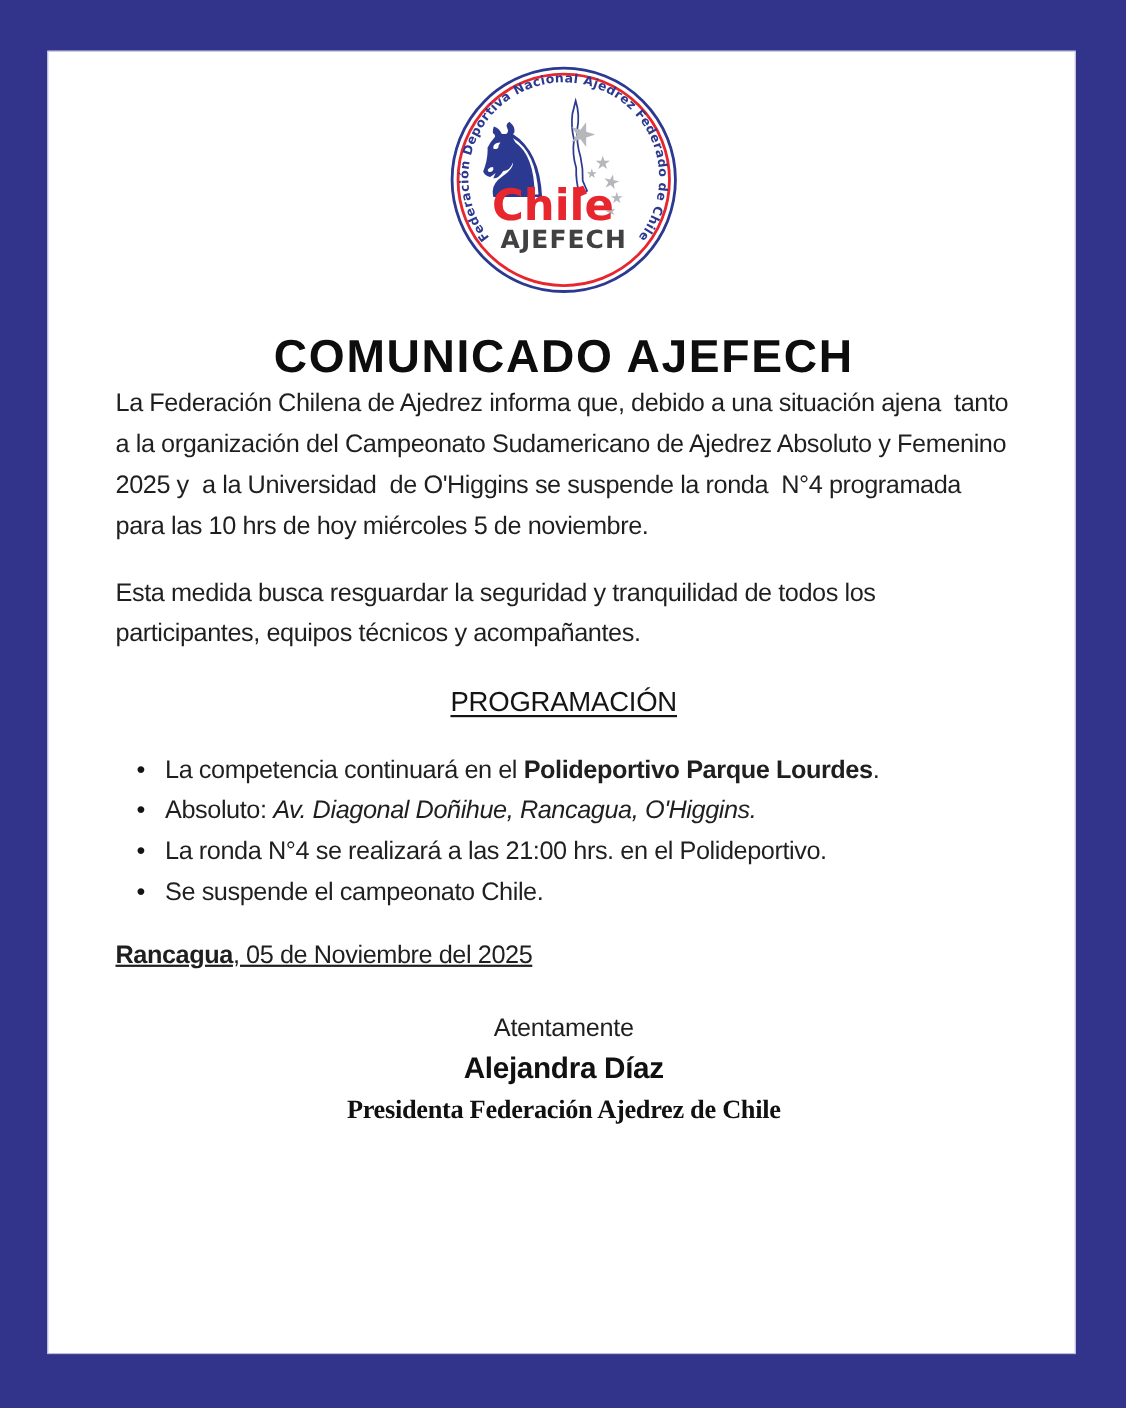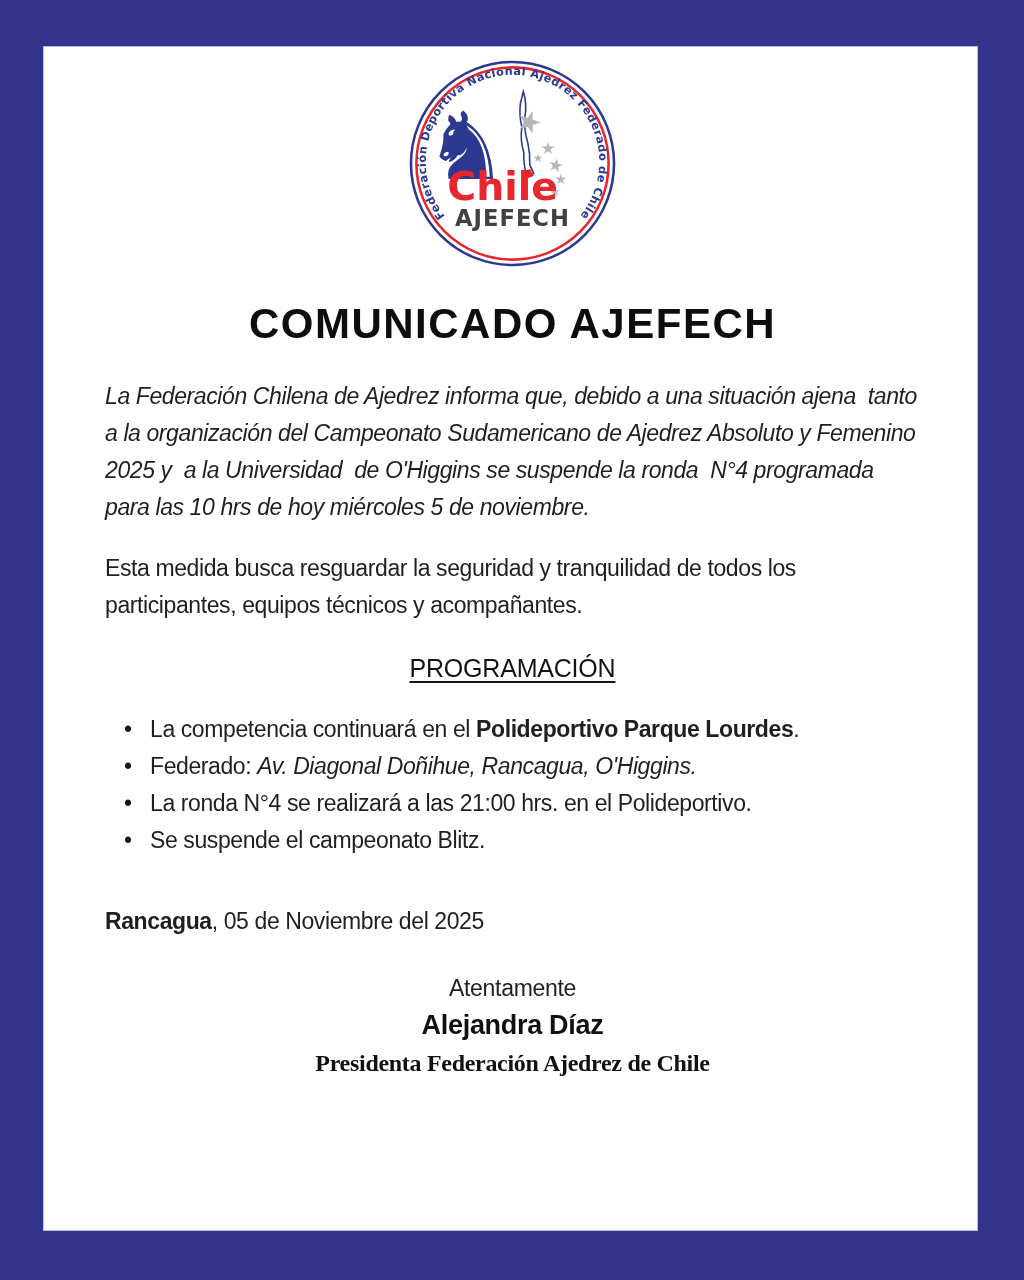--- a/index.html
+++ b/index.html
@@ -17,39 +17,39 @@
   .content{padding:0 58px 0 62px;color:#1f1f1f;}
   .logo-wrap{width:207px;height:207px;margin:14px auto 0;}
   .doc-title{
     margin-top:33px;text-align:center;font-weight:bold;
     font-size:42px;letter-spacing:1.5px;color:#0d0d0d;line-height:48px;
   }
   .para{
     font-size:23px;line-height:37px;letter-spacing:-0.4px;
     white-space:pre-wrap;margin:0;
   }
-  .p1{margin-top:30px;font-style:italic;}
+  .p1{}
   .p2{margin-top:24px;}
   .section-heading{
     margin-top:26px;text-align:center;font-size:25px;letter-spacing:-0.2px;
     color:#141414;line-height:37px;
   }
   .section-heading span{text-decoration:underline;text-underline-offset:4px;}
   ul.program-list{
     margin:24px 0 0 0;padding:0 0 0 45px;list-style:none;
   }
   ul.program-list li{
     position:relative;font-size:23px;line-height:37px;letter-spacing:-0.4px;
   }
   ul.program-list li::before{
     content:"\2022";position:absolute;left:-26px;top:0;
     font-size:23px;color:#141414;
   }
   .closing{margin-top:32px;}
-  .dateline{margin-top:44px;font-size:23px;line-height:37px;letter-spacing:-0.4px;}
+  .dateline{margin-top:20px;font-size:23px;line-height:37px;letter-spacing:-0.4px;text-decoration:underline;}
   .signature{margin-top:30px;text-align:center;}
   .sig-sal{font-size:23px;line-height:36px;letter-spacing:-0.3px;color:#1f1f1f;}
   .sig-name{font-size:27px;line-height:38px;font-weight:bold;color:#111;letter-spacing:-0.3px;}
   .sig-role{font-size:24px;line-height:38px;font-weight:bold;color:#111;letter-spacing:-0.3px;font-family:Liberation Serif, serif;}
   .b{font-weight:bold;}
   .i{font-style:italic;}
   svg text{font-family:"DejaVu Sans","Liberation Sans",sans-serif;}
 </style>
 </head>
 <body>
@@ -94,23 +94,23 @@
     <p class="para p1">La Federación Chilena de Ajedrez informa que, debido a una situación ajena  tanto a la organización del Campeonato Sudamericano de Ajedrez Absoluto y Femenino 2025 y  a la Universidad  de O'Higgins se suspende la ronda  N°4 programada para las 10 hrs de hoy miércoles 5 de noviembre.</p>
 
     <p class="para p2">Esta medida busca resguardar la seguridad y tranquilidad de todos los participantes, equipos técnicos y acompañantes.</p>
 
     <div class="section-heading">
       <span>PROGRAMACIÓN</span>
     </div>
 
     <ul class="program-list">
       <li><span>La competencia continuará en el </span><span class="b">Polideportivo Parque Lourdes</span><span>.</span></li>
-      <li><span>Federado: </span><span class="i">Av. Diagonal Doñihue, Rancagua, O'Higgins.</span></li>
+      <li><span>Absoluto: </span><span class="i">Av. Diagonal Doñihue, Rancagua, O'Higgins.</span></li>
       <li><span>La ronda N°4 se realizará a las 21:00 hrs. en el Polideportivo.</span></li>
-      <li><span>Se suspende el campeonato Blitz.</span></li>
+      <li><span>Se suspende el campeonato Chile.</span></li>
     </ul>
 
 
     <p class="dateline"><span class="b">Rancagua</span><span>, 05 de Noviembre del 2025</span></p>
 
     <div class="signature">
       <div class="sig-sal">Atentamente</div>
       <div class="sig-name">Alejandra Díaz</div>
       <div class="sig-role">Presidenta Federación Ajedrez de Chile</div>
     </div>

